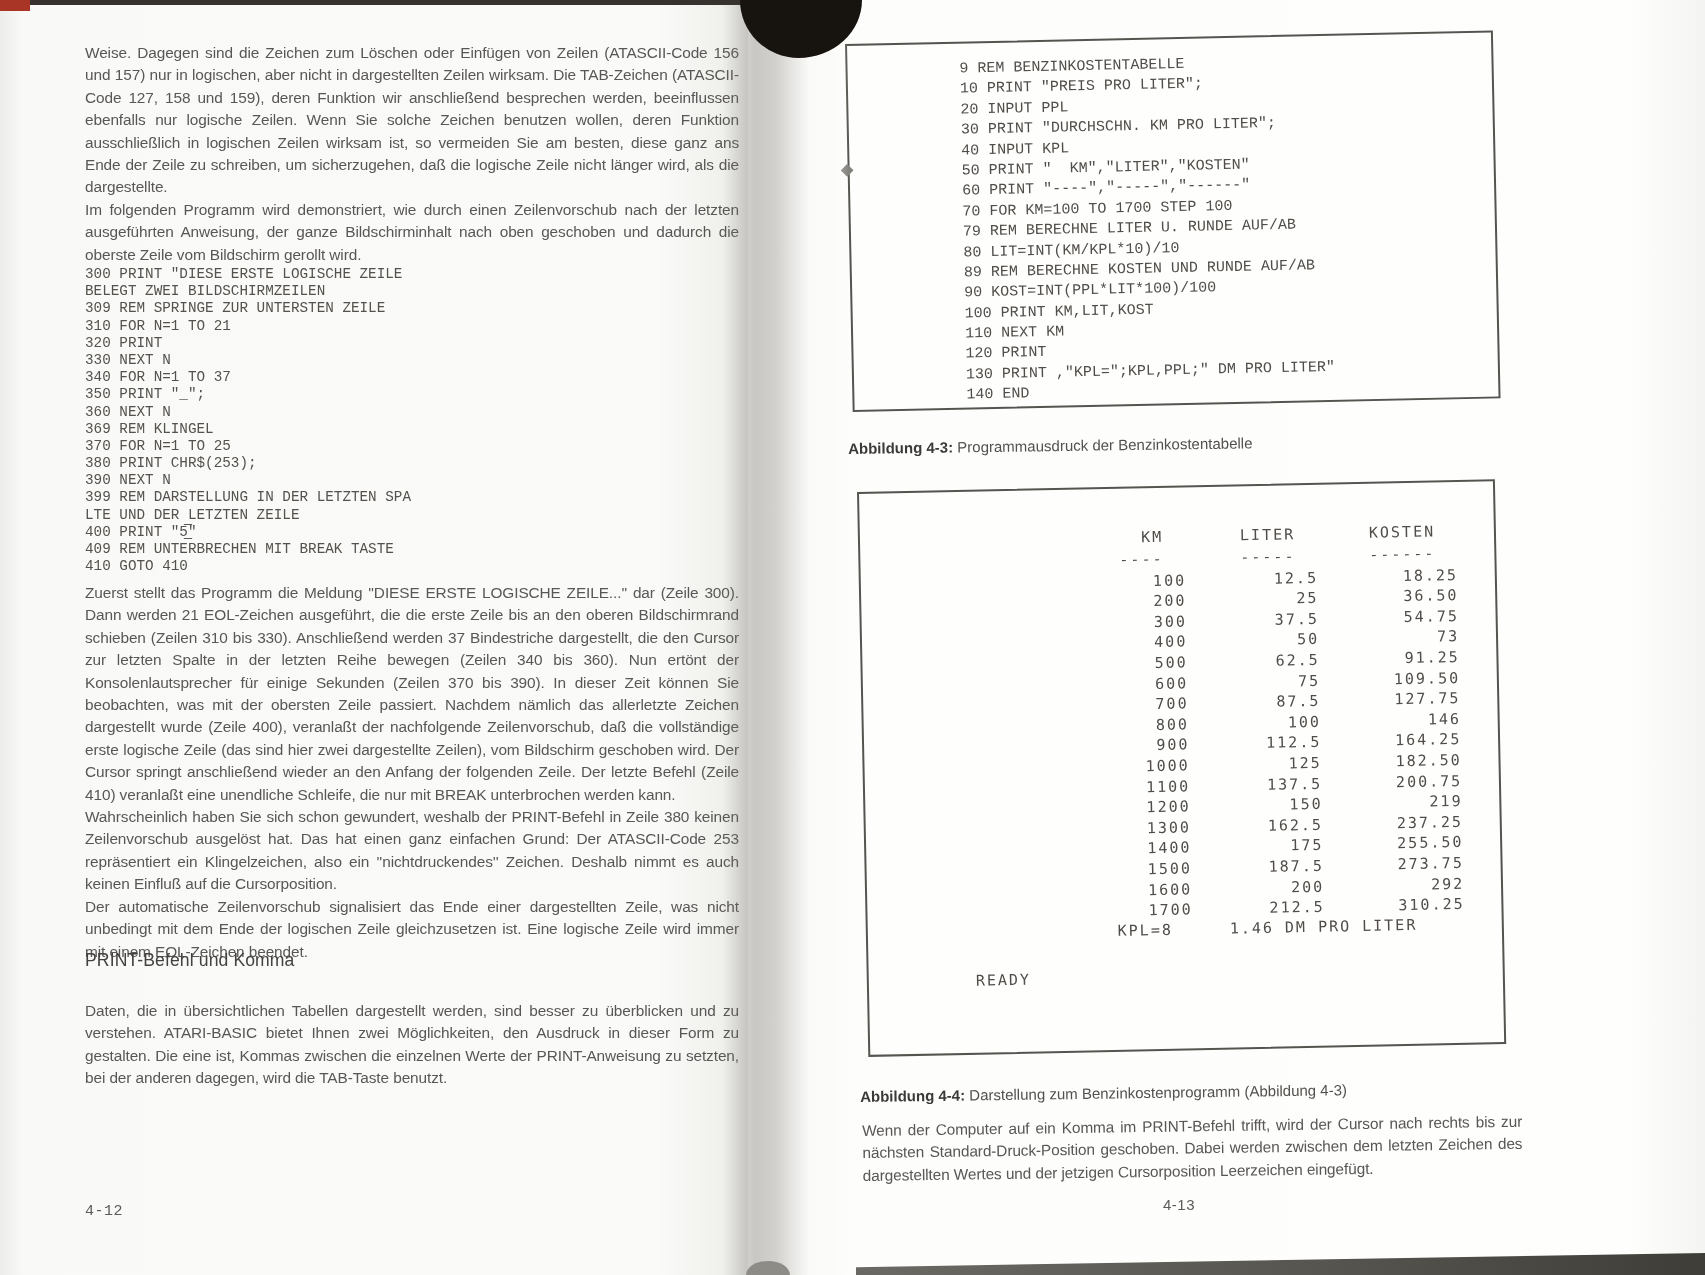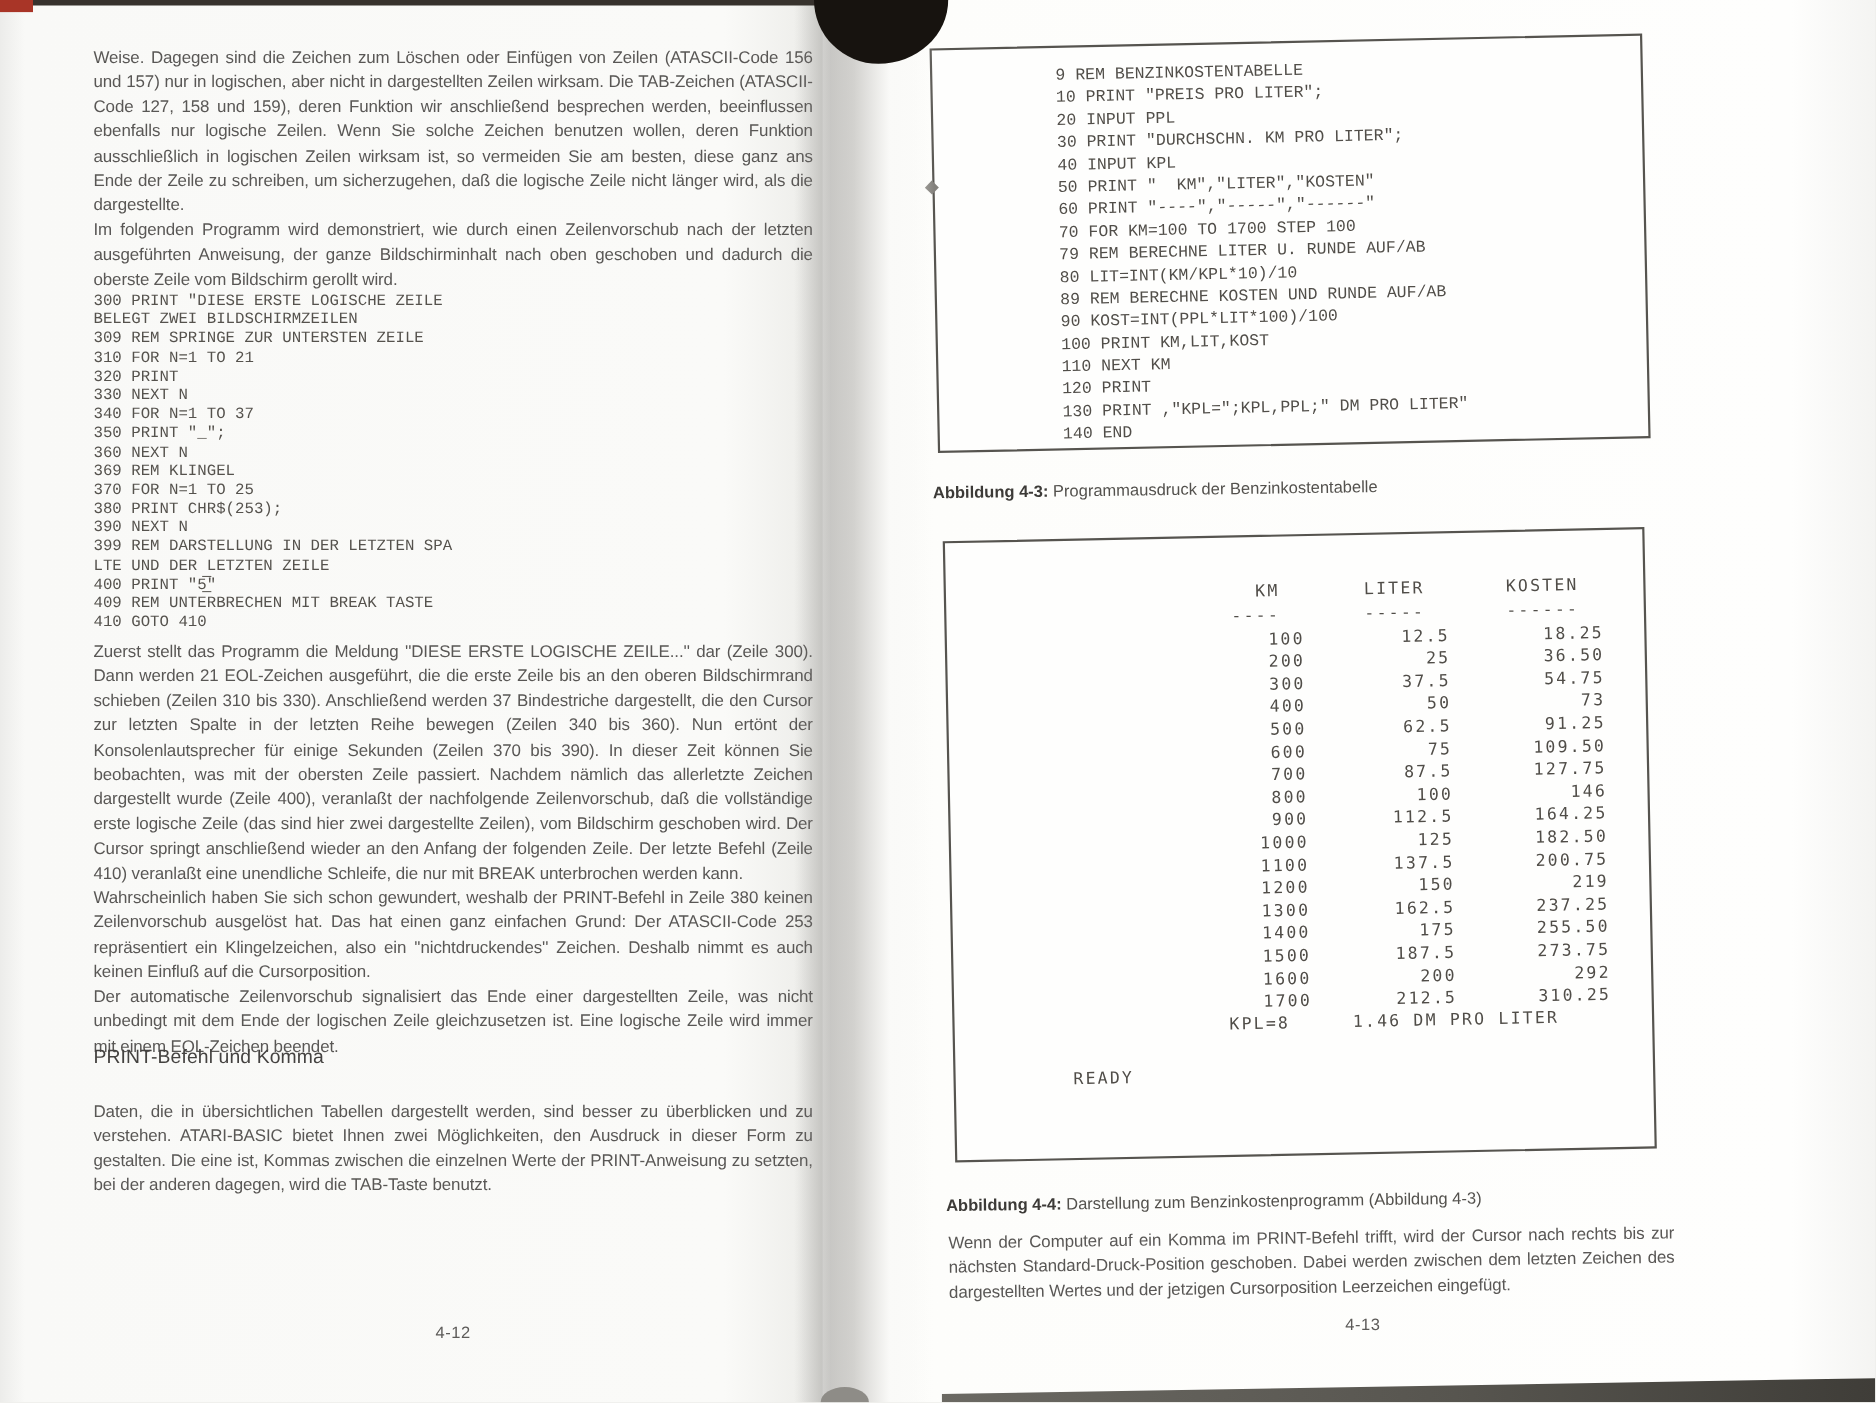--- a/index.html
+++ b/index.html
@@ -28,21 +28,21 @@
     background:linear-gradient(90deg,#6b6963 0%,#57554f 55%,#3f3d38 100%);
     clip-path:polygon(0 68%,100% 8%,100% 100%,0 100%);}
   .spine-bottom-blob{position:absolute;left:746px;top:1261px;width:44px;height:14px;background:#8e8c87;
     border-radius:50% 50% 0 0 / 100% 100% 0 0;}
 
   
   .abs{position:absolute;}
   .body-text{width:654px;color:#595755;font-size:15.4px;line-height:22.4px;text-align:justify;letter-spacing:-0.1px;}
   .body-text p{margin:0;}
   .heading{color:#444240;font-size:17.6px;font-weight:normal;letter-spacing:0.1px;}
-  .pagenum{width:654px;text-align:center;color:#5d5b59;font-size:15px;letter-spacing:0.5px;}
+  .pagenum{width:654px;color:#5d5b59;font-size:15px;letter-spacing:0.5px;font-family:Liberation Mono, monospace;}
 
   .code-block{font-family:"Liberation Mono", monospace;color:#55524d;font-size:14.3px;line-height:17.2px;white-space:pre;}
   .code-line{height:17.2px;}
 
   
   .figure-box{position:absolute;border:2px solid #56544f;background:#fefefd;transform-origin:0 0;}
   .fig43{left:845px;top:44px;width:644px;height:364px;transform:rotate(-1.2deg);}
   .fig43 .code-block{position:absolute;left:112px;top:16px;font-size:15px;line-height:20.4px;color:#514e49;}
   .fig43 .code-line{height:20.4px;}
   .border-diamond{position:absolute;left:-7px;top:120px;width:9px;height:9px;background:#83817c;transform:rotate(45deg);}
@@ -157,21 +157,21 @@
   </div>
 
   <div class="abs caption" style="left:860px;top:1088px;">
     <b>Abbildung 4-4:</b><span> Darstellung zum Benzinkostenprogramm (Abbildung 4-3)</span>
   </div>
 
   <div class="abs body-text rp-body" style="left:862px;top:1120px;">
     <p>Wenn der Computer auf ein Komma im PRINT-Befehl trifft, wird der Cursor nach rechts bis zur nächsten Standard-Druck-Position geschoben. Dabei werden zwischen dem letzten Zeichen des dargestellten Wertes und der jetzigen Cursorposition Leerzeichen eingefügt.</p>
   </div>
 
-  <div class="abs rp-num" style="left:912px;top:1196px;">4-13</div>
+  <div class="abs rp-num" style="left:852px;top:1196px;">4-13</div>
 
   <div class="spine-shadow"></div>
   <div class="top-edge"></div>
   <div class="red-corner"></div>
   <div class="spine-top-blob"></div>
   <div class="spine-bottom-blob"></div>
   <div class="bottom-wedge"></div>
 </div>
 
 </body></html>

